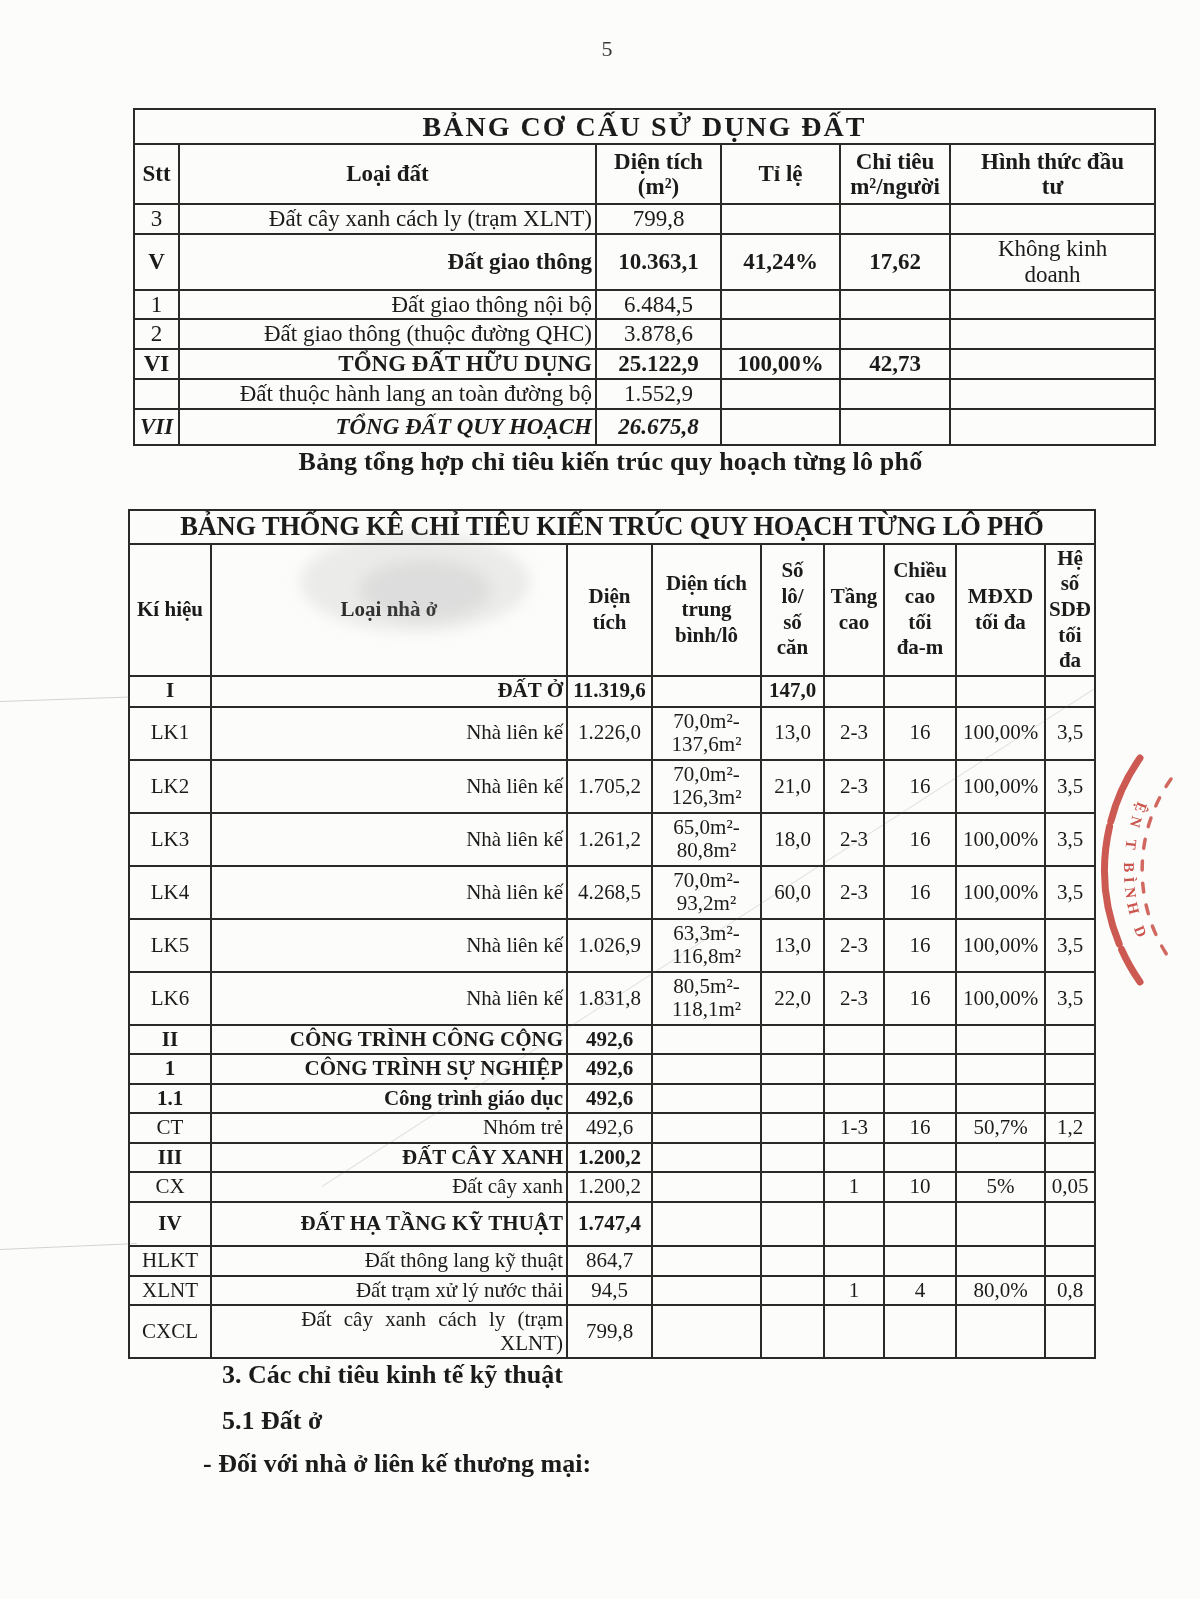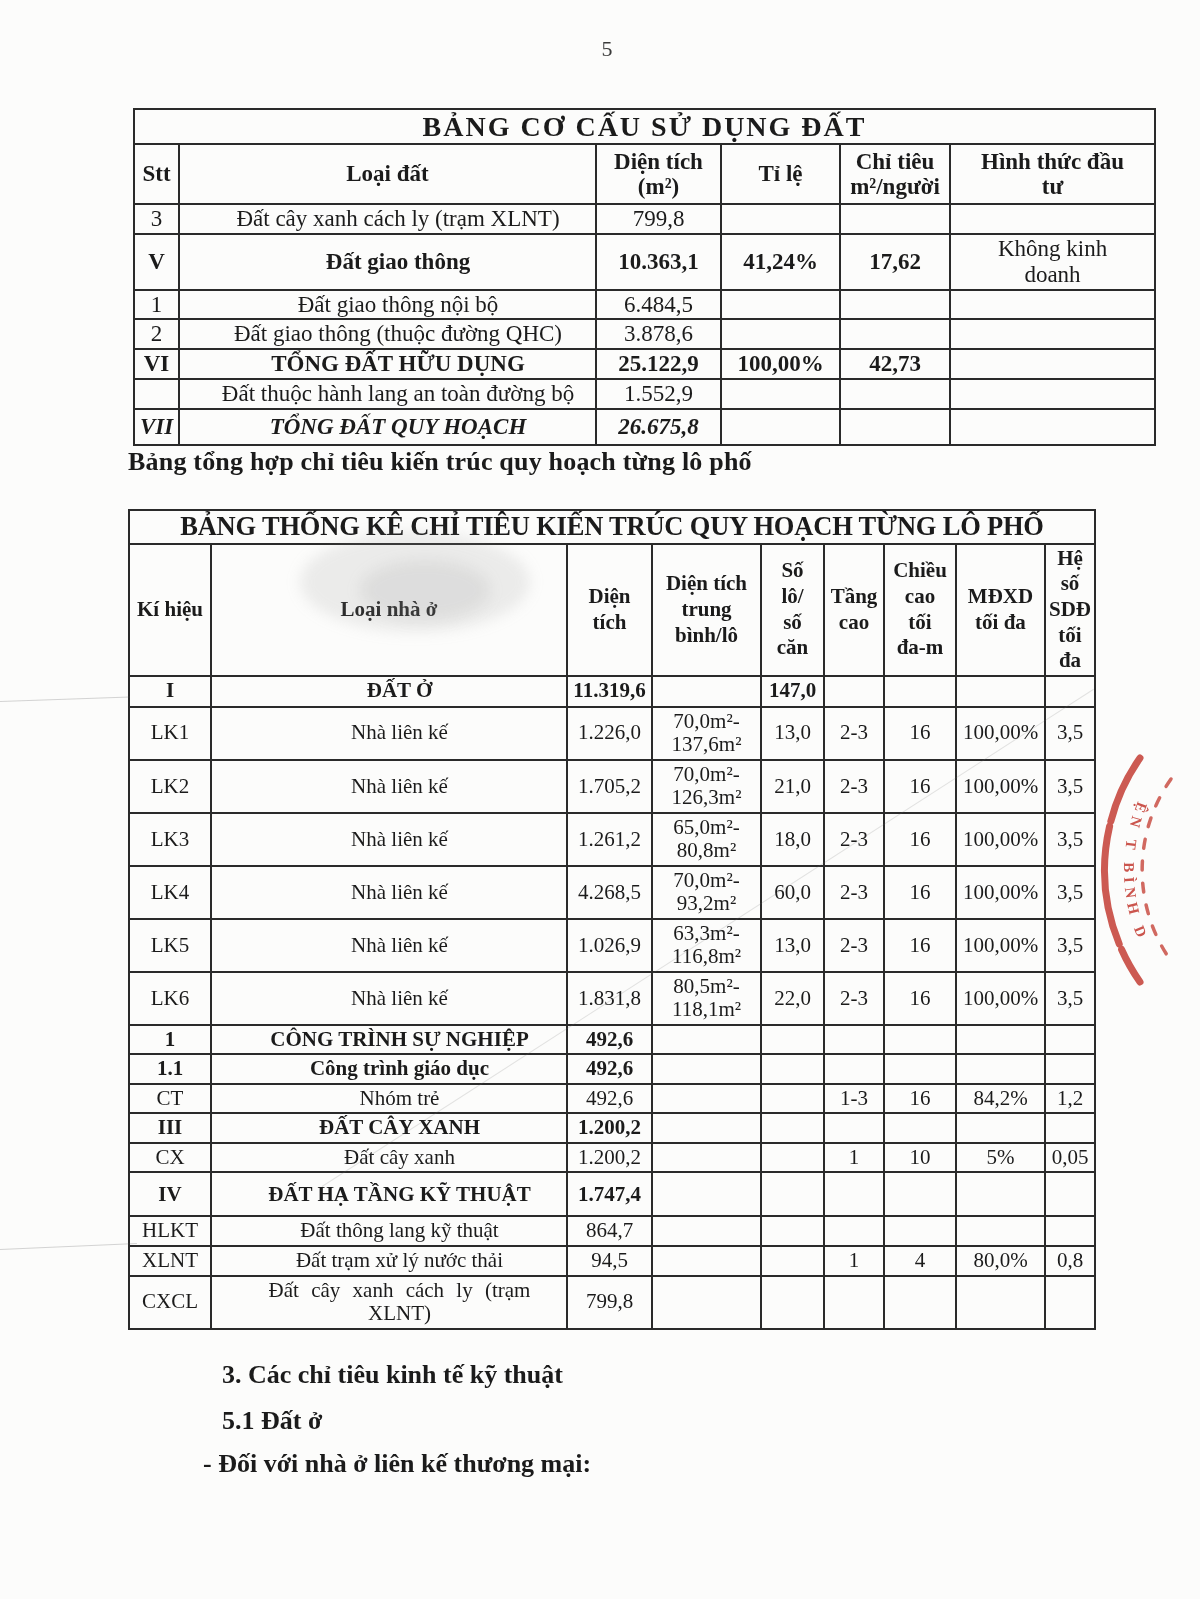--- a/index.html
+++ b/index.html
@@ -26,33 +26,33 @@
   }
   .doc-table th, .doc-table td {
     border:2px solid #2a2a2a;
     white-space:pre-line;
     vertical-align:middle;
     text-align:center;
     line-height:1.12;
     padding:1px 3px;
   }
   .doc-table .b { font-weight:bold; }
-  .doc-table td.name-col { text-align:center; padding-left:24px; }
+  .doc-table td.name-col { text-align:right; padding-left:24px; }
 
   
   .t1 { left:133px; top:108px; width:1021px; font-size:23px; }
   .t1 tr.title-row th { height:34px; font-size:28px; font-weight:bold; letter-spacing:2px; }
   .t1 tr.header-row th { height:60px; font-weight:bold; font-size:23px; }
   .t1 tbody tr { height:28px; }
   .t1 tbody tr:last-child { height:36px;font-style:italic; }
 
   
   .between-heading {
     position:absolute; left:128px; top:447px; width:965px;
-    font-weight:bold; font-size:26px;
+    text-align:center; font-weight:bold; font-size:26px;
     letter-spacing:0.2px;
   }
 
   
   .t2 { left:128px; top:496px; width:966px; font-size:21px;margin-top:13px; }
   .t2 tr.title-row th { height:30px; font-size:26.5px; font-weight:bold; letter-spacing:-0.2px; }
   .t2 tr.header-row th { height:126px; font-weight:bold; font-size:21px; line-height:1.22; }
   .t2 tbody tr { height:28px; }
   .t2 td { padding:2px 3px; }
   .t2 tr[data-rowkey="CXCL"] td.name-col { word-spacing:7px; }
@@ -289,20 +289,31 @@
           <td class="name-col">Nhà liên kế</td>
           <td>1.831,8</td>
           <td>80,5m²-
 118,1m²</td>
           <td>22,0</td>
           <td>2-3</td>
           <td>16</td>
           <td>100,00%</td>
           <td>3,5</td>
         </tr>
+        <tr data-rowkey="II">
+          <td class="b">II</td>
+          <td class="name-col b">CÔNG TRÌNH CÔNG CỘNG</td>
+          <td class="b">492,6</td>
+          <td></td>
+          <td></td>
+          <td></td>
+          <td></td>
+          <td></td>
+          <td></td>
+        </tr>
         <tr data-rowkey="1">
           <td class="b">1</td>
           <td class="name-col b">CÔNG TRÌNH SỰ NGHIỆP</td>
           <td class="b">492,6</td>
           <td></td>
           <td></td>
           <td></td>
           <td></td>
           <td></td>
           <td></td>
@@ -319,21 +330,21 @@
           <td></td>
         </tr>
         <tr data-rowkey="CT">
           <td>CT</td>
           <td class="name-col">Nhóm trẻ</td>
           <td>492,6</td>
           <td></td>
           <td></td>
           <td>1-3</td>
           <td>16</td>
-          <td>84,2%</td>
+          <td>50,7%</td>
           <td>1,2</td>
         </tr>
         <tr data-rowkey="III">
           <td class="b">III</td>
           <td class="name-col b">ĐẤT CÂY XANH</td>
           <td class="b">1.200,2</td>
           <td></td>
           <td></td>
           <td></td>
           <td></td>

